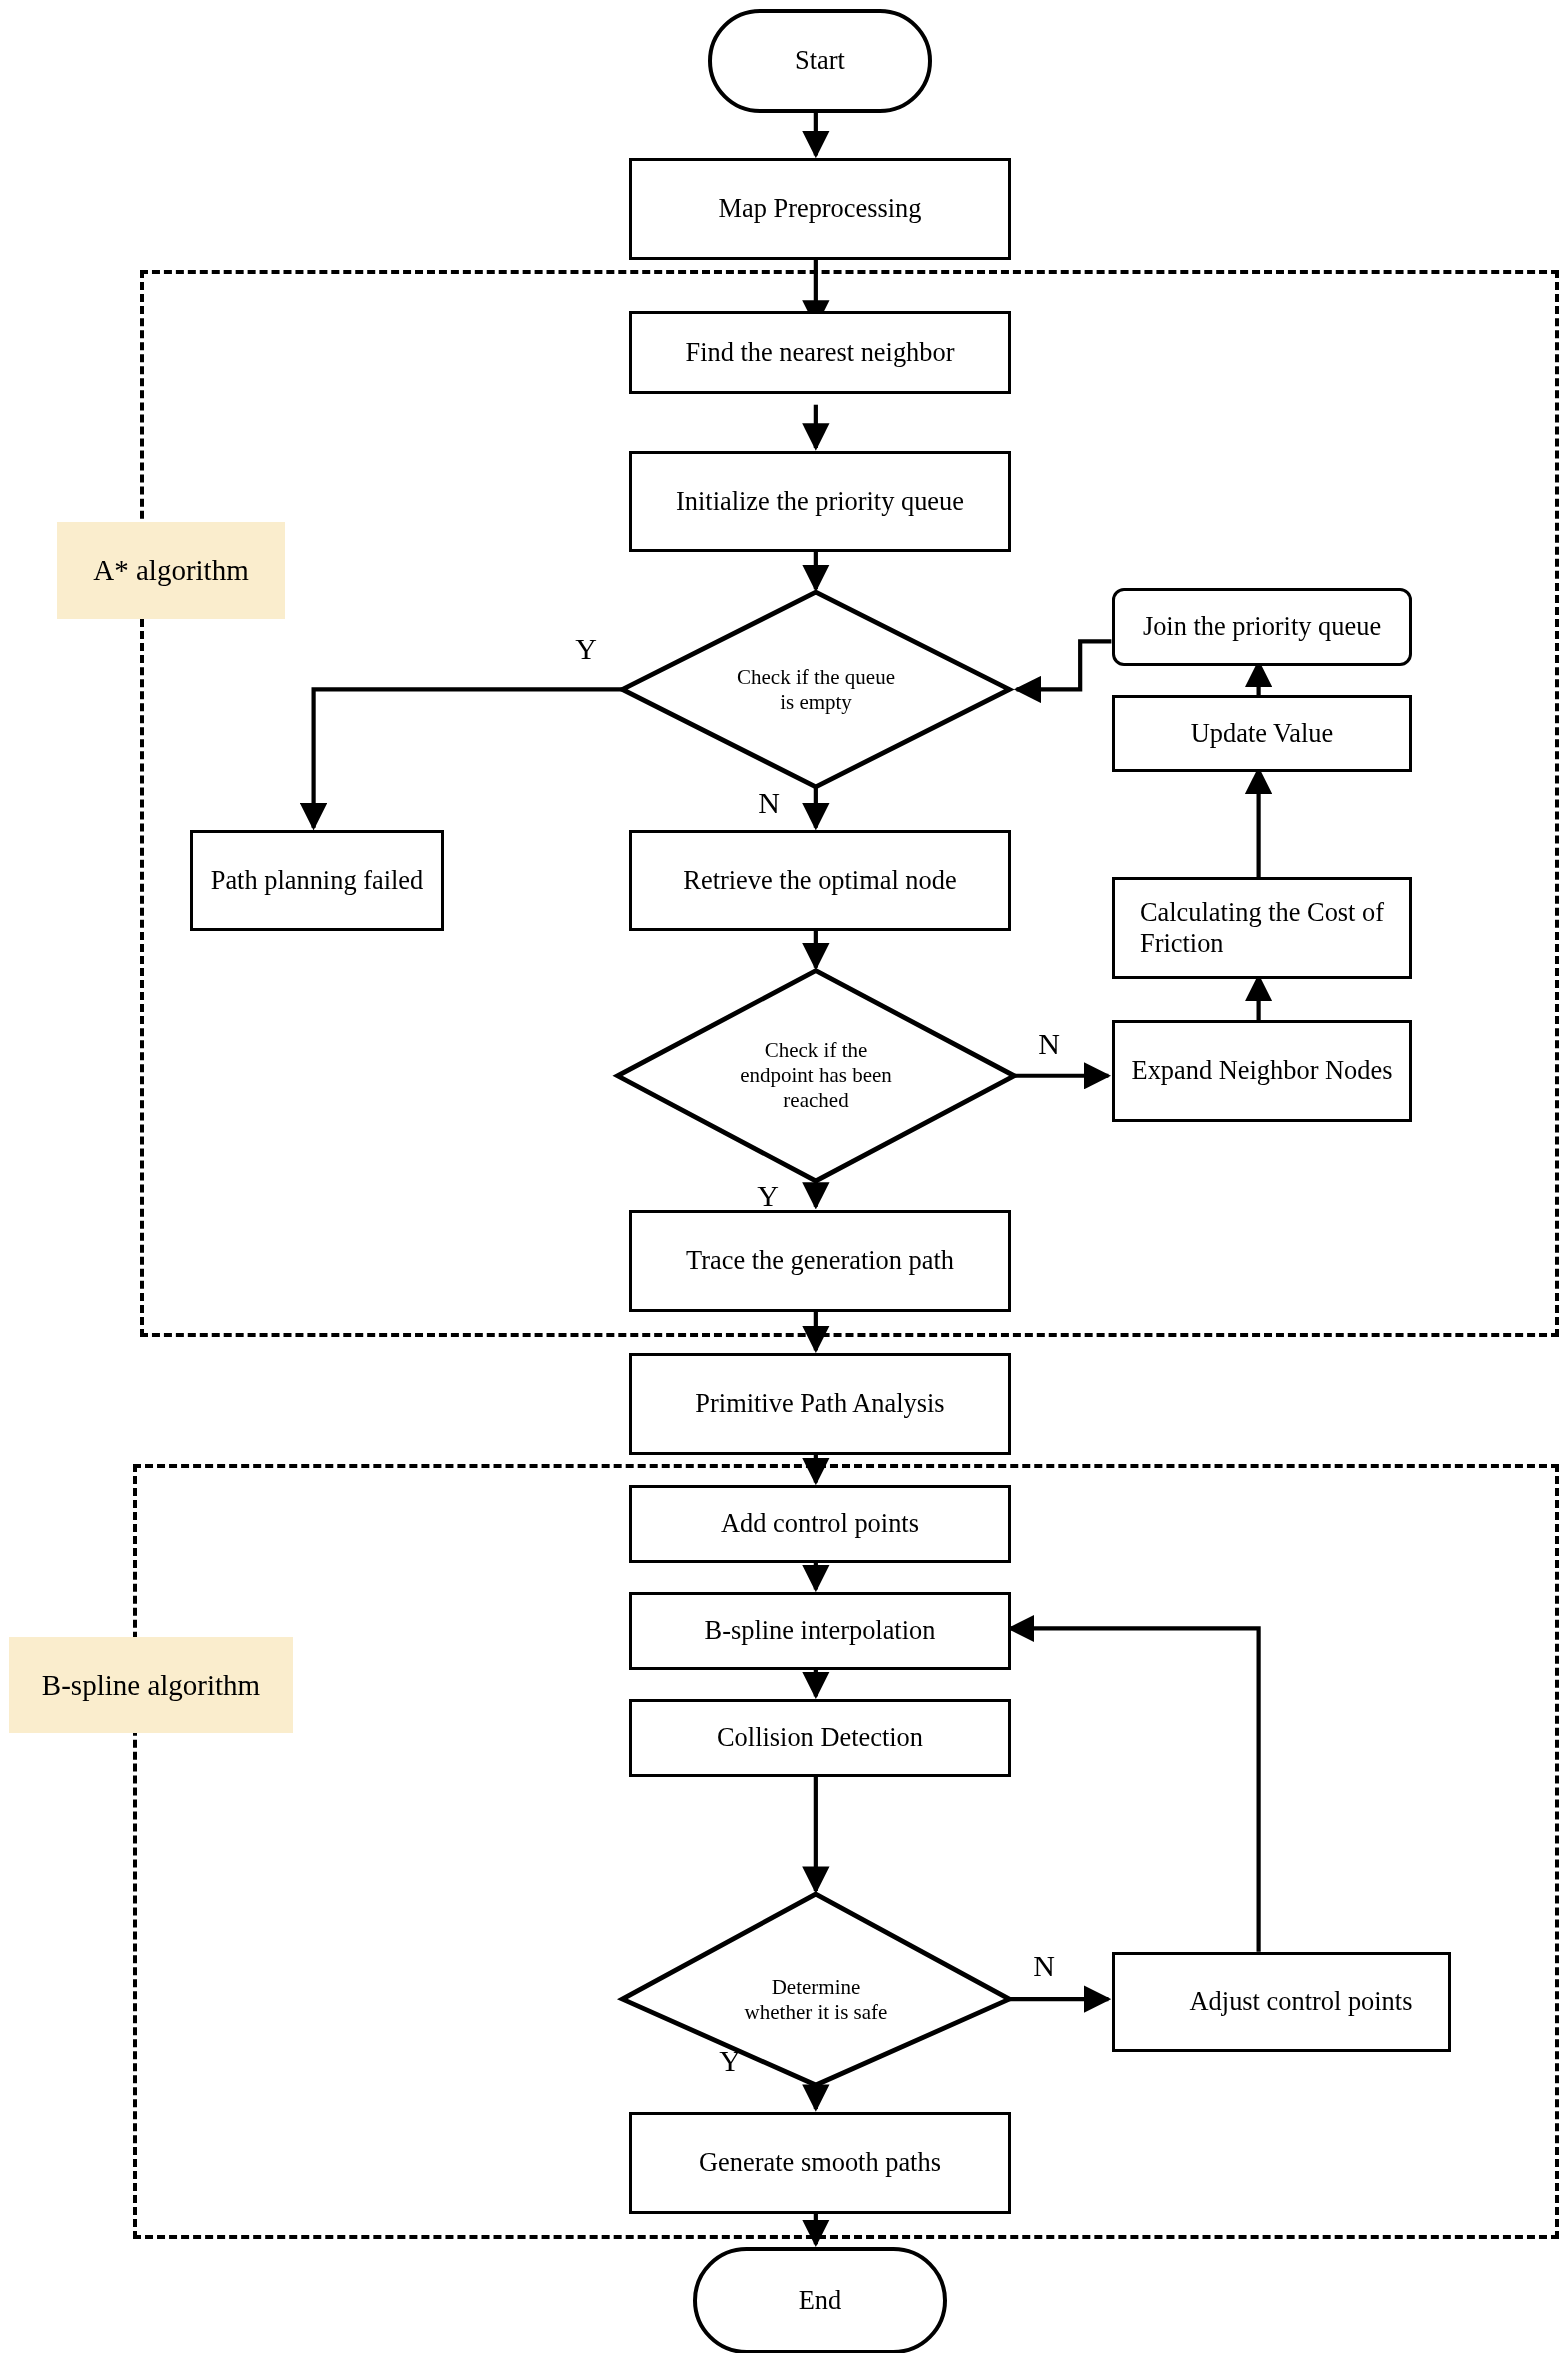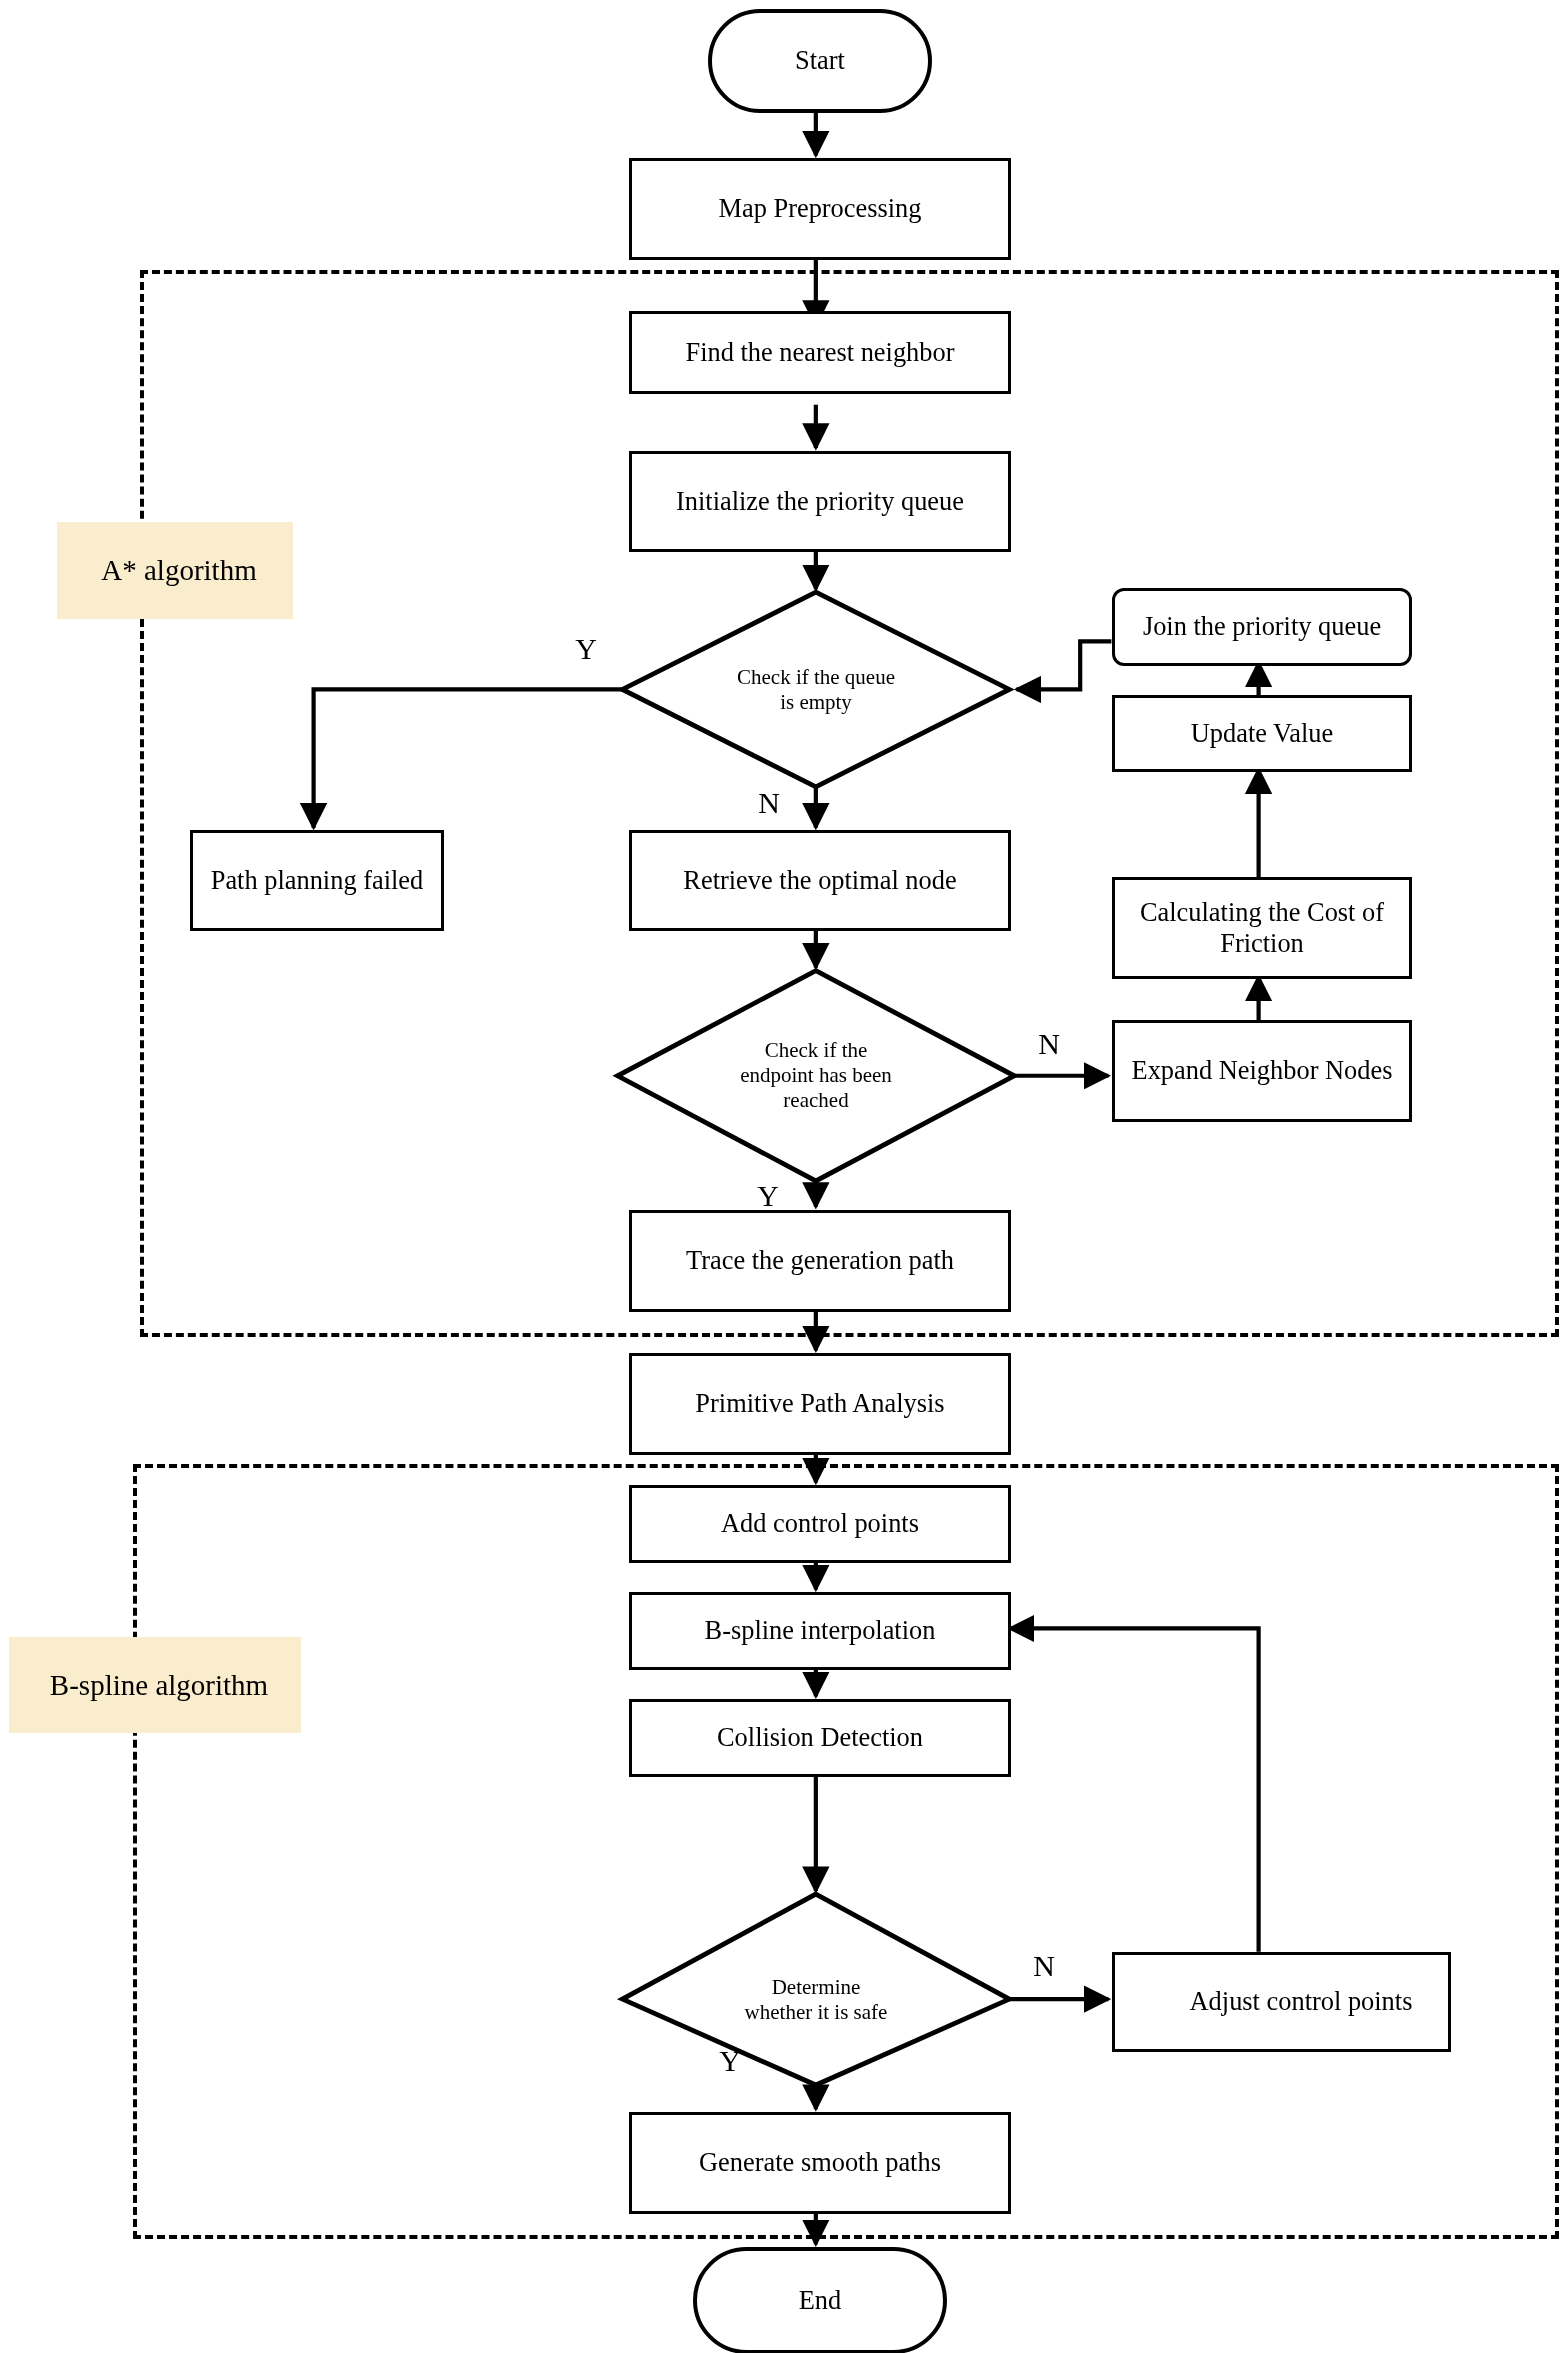--- a/index.html
+++ b/index.html
@@ -2,28 +2,28 @@
 <html style="font-size:9.6px"><head>
 <meta charset="utf-8">
 <style>
   html,body{margin:0;padding:0;background:#ffffff;}
   #stage{position:relative;width:1565px;height:2354px;background:#ffffff;
          font-family:"Liberation Serif","DejaVu Serif",serif;color:#000;}
   .boundary{position:absolute;border:4.2px dashed #000;background:transparent;}
   svg.layer{position:absolute;left:0;top:0;}
   .node{position:absolute;background:#fff;border:3px solid #000;
         display:flex;align-items:center;justify-content:center;
-        text-align:center;font-size:26.4px;line-height:1.18;}
+        text-align:left;font-size:26.4px;line-height:1.18;}
   .terminator{border-radius:54px;border-width:4.8px;}
   .dtext{position:absolute;background:transparent;border:none;
          display:flex;align-items:center;justify-content:center;
          text-align:center;font-size:21px;line-height:1.18;}
   .mlines{white-space:pre-line;}
   .seclabel{position:absolute;display:flex;align-items:center;justify-content:center;
-            text-align:center;font-size:29px;padding-left:8px;}
+            text-align:center;font-size:29px;}
   .yn{position:absolute;width:60px;height:37px;display:flex;align-items:center;
       justify-content:center;font-size:30px;}
 </style>
 </head>
 <body>
 
 <div id="stage">
 
   <div class="boundary" style="left:140px;top:270px;width:1411px;height:1059px;"></div>
   <div class="boundary" style="left:133px;top:1464px;width:1418px;height:767px;"></div>

